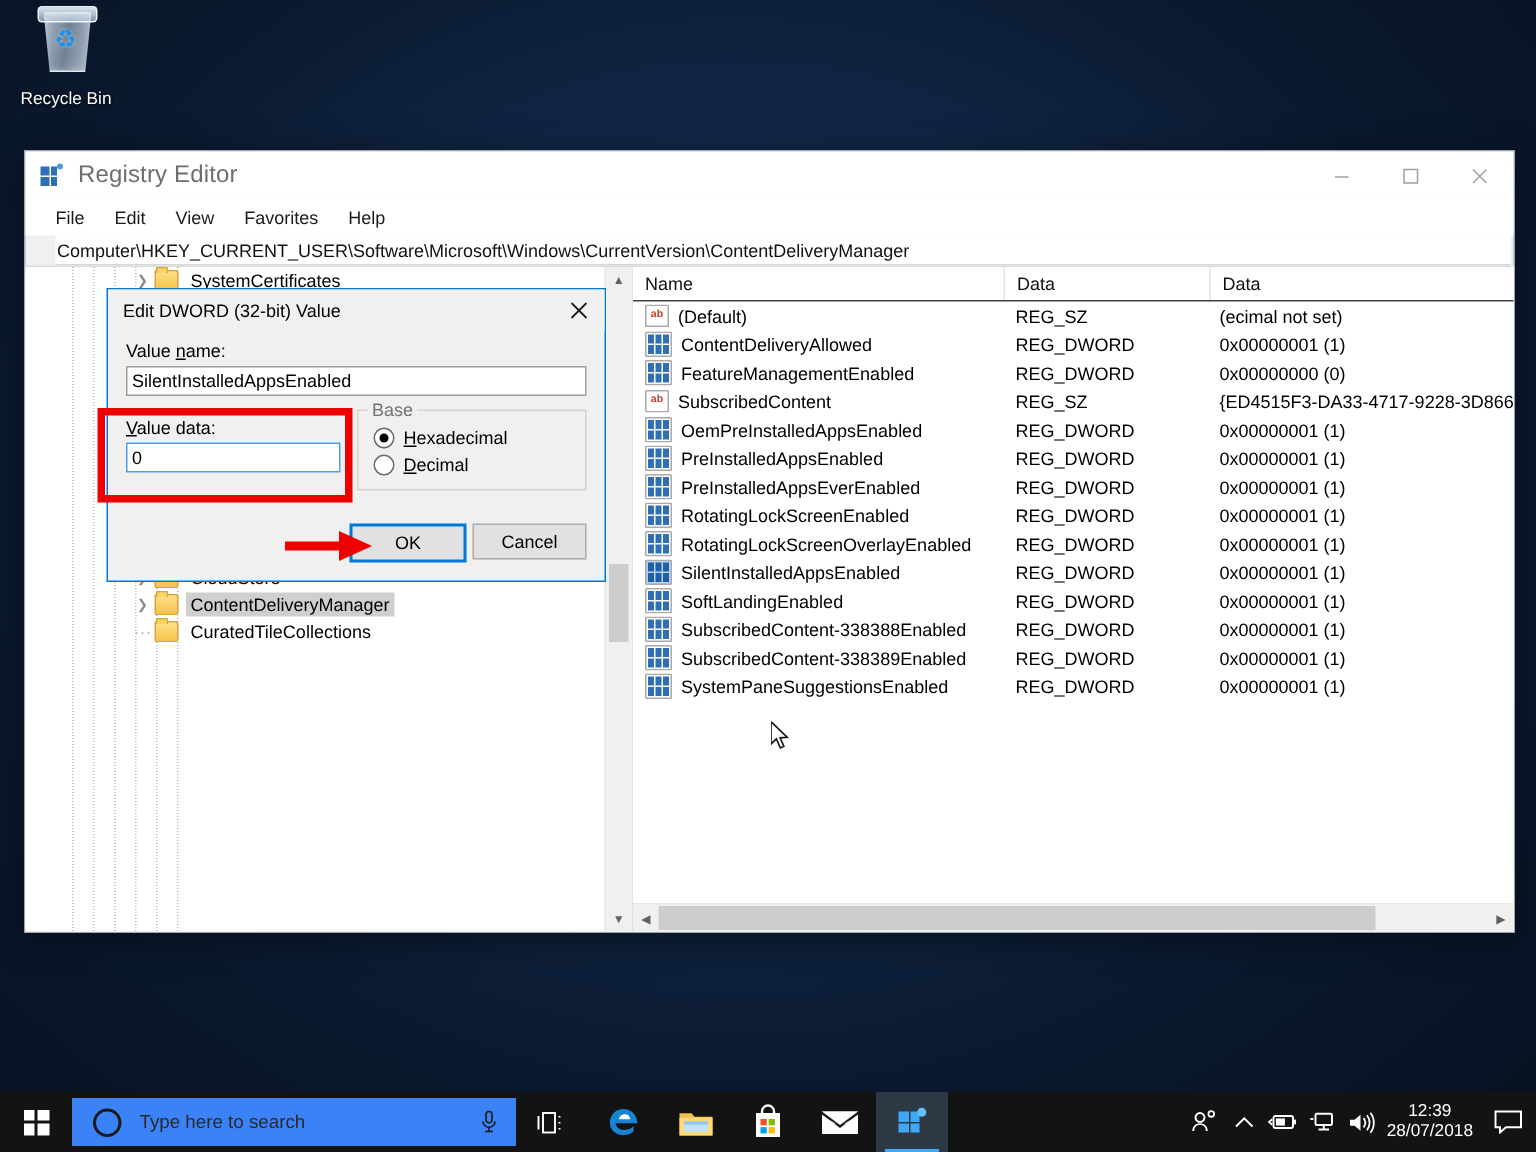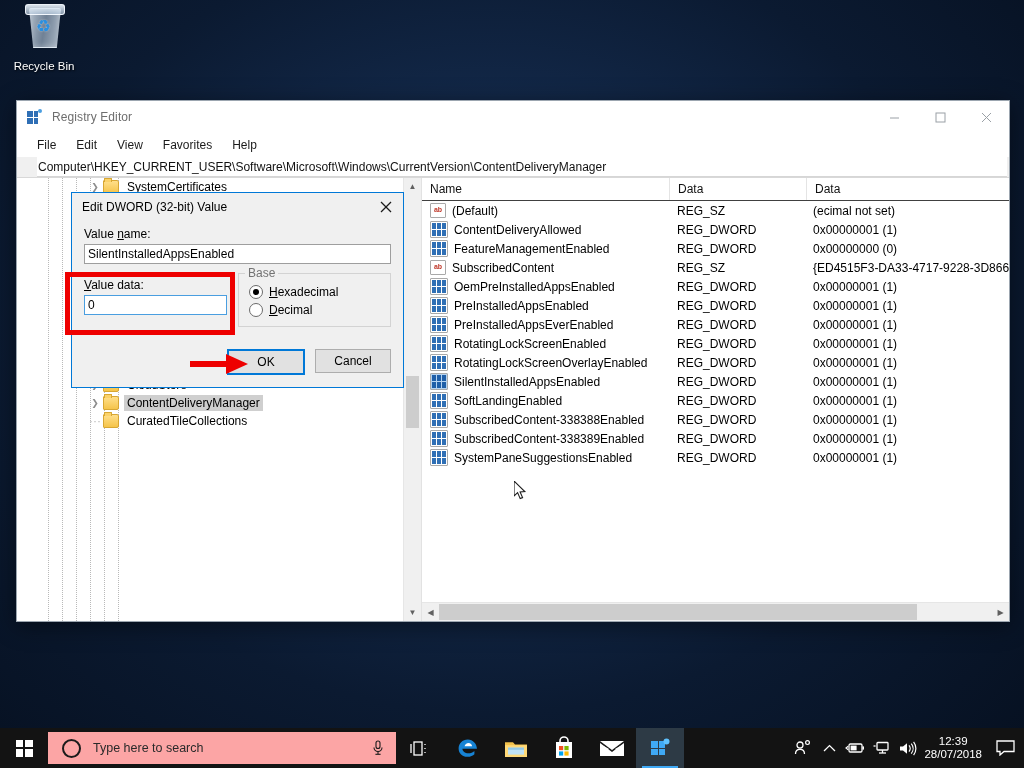--- a/index.html
+++ b/index.html
@@ -38,21 +38,21 @@
   
   #regwin{
     position:absolute;left:16px;top:100px;width:992px;height:520px;
     background:#f0f0f0;border:1px solid #9ca6b0;
     box-shadow:0 4px 22px rgba(0,0,0,.45);
     display:flex;flex-direction:column;
   }
   .titlebar{height:32px;background:#ffffff;display:flex;align-items:center;position:relative;flex:0 0 auto;}
   .tb-icon{width:16px;height:16px;margin-left:10px;position:relative;}
   .tb-icon i{position:absolute;display:block;background:#2f6fb5;}
-  .tb-title{font-size:12px;color:#6e6e6e;margin-left:9px;letter-spacing:.1px;}
+  .tb-title{font-size:16px;color:#6e6e6e;margin-left:9px;letter-spacing:.1px;}
   .tb-btns{position:absolute;right:0;top:0;height:32px;display:flex;}
   .tb-btn{width:46px;height:32px;display:flex;align-items:center;justify-content:center;color:#9aa0a6;font-size:12px;}
   .tb-btn svg{display:block;}
 
   .menubar{height:24px;display:flex;align-items:center;padding-left:20px;gap:20px;background:#fff;flex:0 0 auto;}
   .menu-item{font-size:12px;color:#1b1b1b;}
 
   .addrbar{
     height:19px;margin:0 2px 0 20px;background:#fff;border:0;display:flex;align-items:center;
     font-size:12px;color:#111;flex:0 0 auto;border-bottom:1px solid #d6d6d6;padding-left:1px;
@@ -130,21 +130,21 @@
   .col-left{width:143px;flex:0 0 143px;}
   .groupbox{
     flex:1 1 auto;border:1px solid #d3d3d3;margin-left:11px;position:relative;
     padding:9px 8px 7px 10px;
   }
   .gb-title{position:absolute;top:-8px;left:6px;background:#f0f0f0;padding:0 3px;font-size:12px;color:#737373;}
   .radio{display:flex;align-items:center;font-size:12px;color:#000;height:18px;}
   .rad{width:12px;height:12px;border:1px solid #6b6b6b;border-radius:50%;background:#fff;margin-right:6px;
     display:flex;align-items:center;justify-content:center;flex:0 0 12px;}
   .rad.on:after{content:"";width:6px;height:6px;border-radius:50%;background:#000;}
-  .dlg-btns{position:absolute;right:12px;bottom:12px;display:flex;gap:10px;}
+  .dlg-btns{position:absolute;right:12px;bottom:12px;display:flex;gap:4px;}
   .btn{
     width:74px;height:22px;background:#e1e1e1;border:1px solid #adadad;
     font-size:12px;color:#000;display:flex;align-items:center;justify-content:center;
   }
   .btn.default{border:2px solid #0078d7;background:#e1e1e1;}
 
   
   .ann-box{position:absolute;border:5px solid #ee0000;pointer-events:none;}
   .ann-arrow{position:absolute;pointer-events:none;}
 
@@ -153,21 +153,21 @@
 
   
   #taskbar{
     position:absolute;left:0;bottom:0;width:1024px;height:40px;
     background:#131313;display:flex;align-items:center;
   }
   .start{width:48px;height:40px;display:flex;align-items:center;justify-content:center;}
   .winlogo{width:17px;height:17px;display:grid;grid-template-columns:1fr 1fr;grid-template-rows:1fr 1fr;gap:2px;}
   .winlogo s{background:#fff;display:block;}
   .searchbox{
-    width:348px;height:32px;background:#fca5a5;display:flex;align-items:center;margin-left:0;position:relative;
+    width:296px;height:32px;background:#3b82f6;display:flex;align-items:center;margin-left:0;position:relative;
   }
   .search-ring{width:15px;height:15px;border:2px solid #1b1b1b;border-radius:50%;margin-left:14px;flex:0 0 15px;}
   .search-text{font-size:12.5px;color:#2a2a2a;margin-left:12px;}
   .mic{position:absolute;right:12px;top:8px;color:#1b1b1b;}
   .tb-app{width:48px;height:40px;display:flex;align-items:center;justify-content:center;position:relative;}
   .tb-app.active{background:#2d3a45;}
   .tb-app.active:after{content:"";position:absolute;left:6px;right:6px;bottom:0;height:2.5px;background:#3fa9f5;}
   .tray{margin-left:auto;display:flex;align-items:center;height:40px;padding-right:4px;}
   .tray-ic{width:26px;height:40px;display:flex;align-items:center;justify-content:center;color:#fff;}
   .clock{color:#fff;font-size:11.5px;text-align:center;line-height:13px;padding:0 8px 0 4px;}

